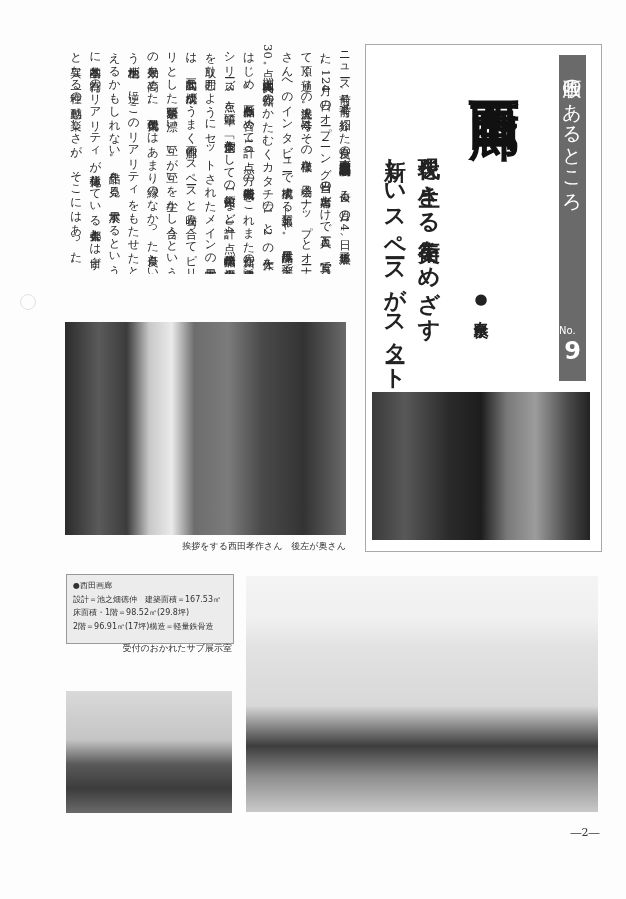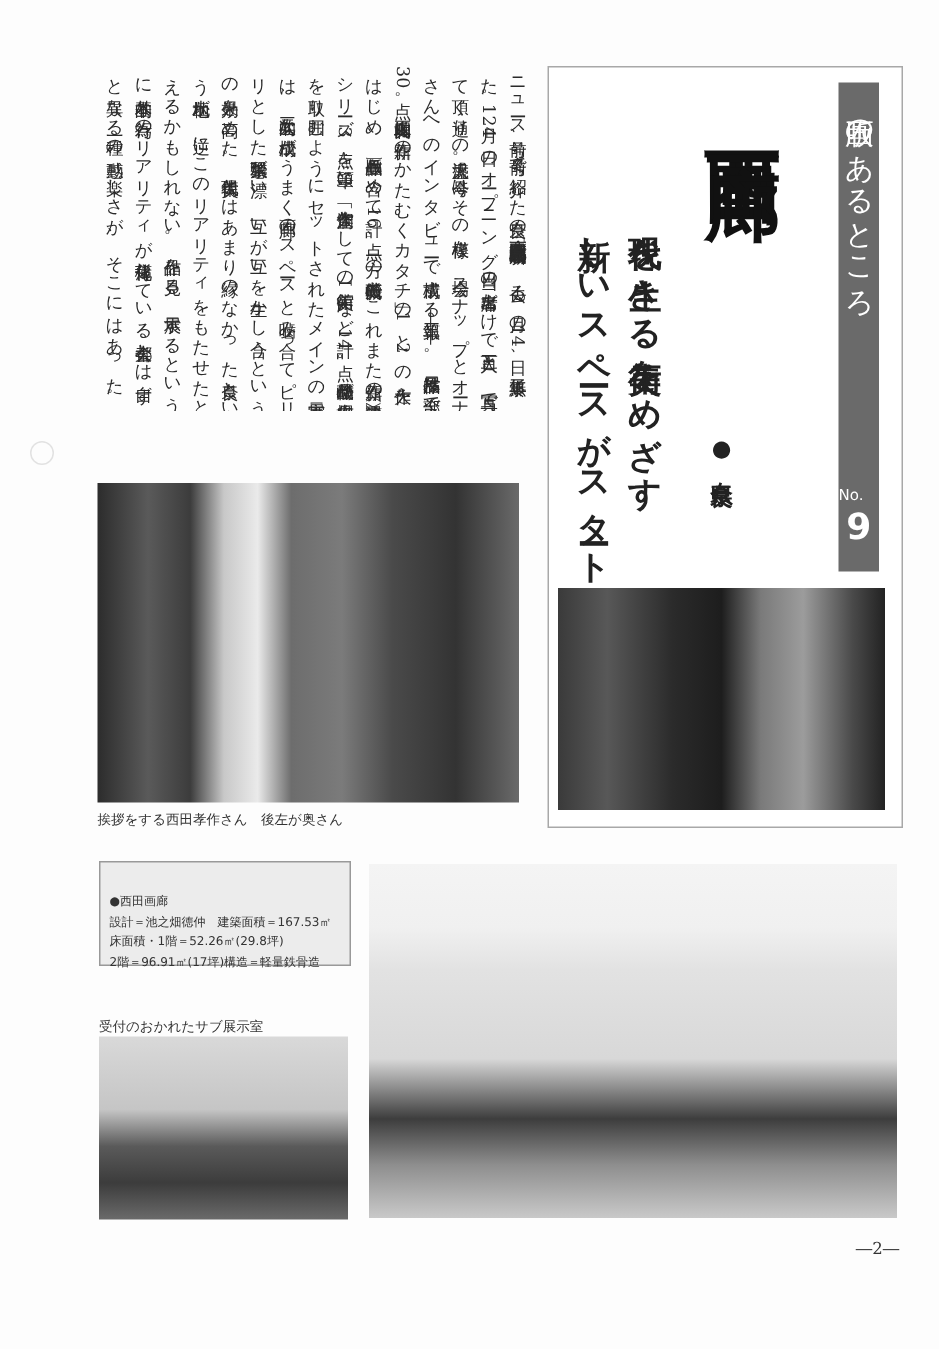--- a/index.html
+++ b/index.html
@@ -27,24 +27,24 @@
               font-size:15px; font-weight:bold; letter-spacing:1px; }
   .subtitle { top:96px; width:30px; writing-mode:vertical-rl; font-family:"DejaVu Sans",sans-serif;
               font-size:22px; font-weight:bold; letter-spacing:1px; line-height:30px; color:#222; }
 
   
   .photo { background:#555; overflow:hidden; }
   .ph-gallery { left:6px; top:347px; width:218px; height:148px;
                 background:linear-gradient(90deg,#3a3a3a 0%,#585858 15%,#2b2b2b 35%,#1d1d1d 50%,#7a7a7a 62%,#9c9c9c 75%,#4a4a4a 90%,#222 100%); }
   .ph-party { left:65px; top:322px; width:281px; height:213px;
               background:linear-gradient(90deg,#2c2c2c 0%,#5a5a5a 12%,#3c3c3c 22%,#c8c8c8 30%,#eaeaea 38%,#6d6d6d 46%,#7b7b7b 58%,#4a4a4a 70%,#333 85%,#6a6a6a 100%); }
-  .caption { font-family:"DejaVu Sans",sans-serif; font-size:9px; color:#333; text-align:left; }
+  .caption { font-family:"DejaVu Sans",sans-serif; font-size:9px; color:#333; text-align:right; }
 
   .infobox { left:66px; top:574px; width:168px; height:70px; border:1px solid #999; background:#ececec;
-             font-family:"DejaVu Sans",sans-serif; font-size:8px; line-height:13.5px; padding:19px 6px; box-sizing:border-box; color:#333; }
+             font-family:"DejaVu Sans",sans-serif; font-size:8px; line-height:13.5px; padding:4px 6px; box-sizing:border-box; color:#333; }
   .ph-sub { left:66px; top:691px; width:166px; height:122px;
             background:linear-gradient(180deg,#d9d9d9 0%,#c5c5c5 40%,#5a5a5a 60%,#3c3c3c 80%,#6a6a6a 100%); }
   .ph-build { left:246px; top:576px; width:352px; height:236px;
               background:linear-gradient(180deg,#f4f4f4 0%,#f0f0f0 18%,#e2e2e2 30%,#d8d8d8 55%,#3d3d3d 72%,#8e8e8e 85%,#c9c9c9 100%); }
   .pageno { left:560px; top:826px; width:50px; text-align:center; font-size:11px; color:#333; }
 </style>
 </head>
 <body>
 
 <div class="punch" style="left:20px;top:294px;"></div>
@@ -63,22 +63,22 @@
   <div class="abs subtitle" style="left:14px;">新しいスペースがスタート</div>
   <div class="abs photo ph-gallery"></div>
 </div>
 
 <div class="abs photo ph-party"></div>
 <div class="abs caption" style="left:65px;top:540px;width:281px;">挨拶をする西田孝作さん　後左が奥さん</div>
 
 <div class="abs infobox">
   <div>●西田画廊</div>
   <div>設計＝池之畑徳仲　建築面積＝167.53㎡</div>
-  <div>床面積・1階＝52.26㎡(29.8坪)</div>
+  <div>床面積・1階＝98.52㎡(29.8坪)</div>
   <div>2階＝96.91㎡(17坪)構造＝軽量鉄骨造</div>
 </div>
 
-<div class="abs caption" style="left:66px;top:642px;width:166px;margin-top:36px;">受付のおかれたサブ展示室</div>
+<div class="abs caption" style="left:66px;top:642px;width:166px;">受付のおかれたサブ展示室</div>
 <div class="abs photo ph-sub"></div>
 
 <div class="abs photo ph-build"></div>
 
 <div class="abs pageno">―2―</div>
 
 </body></html>

